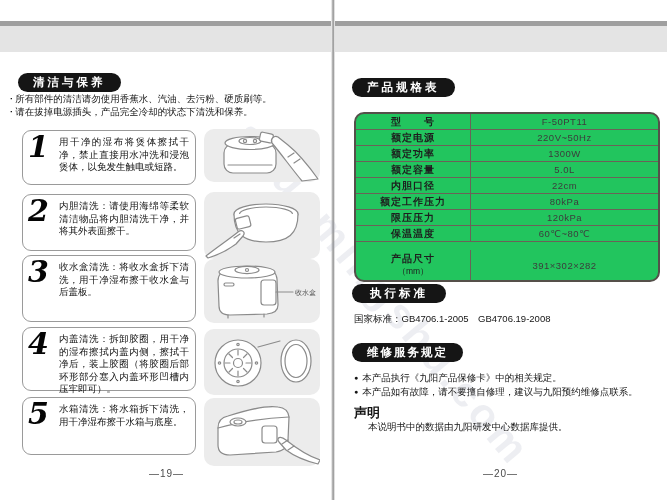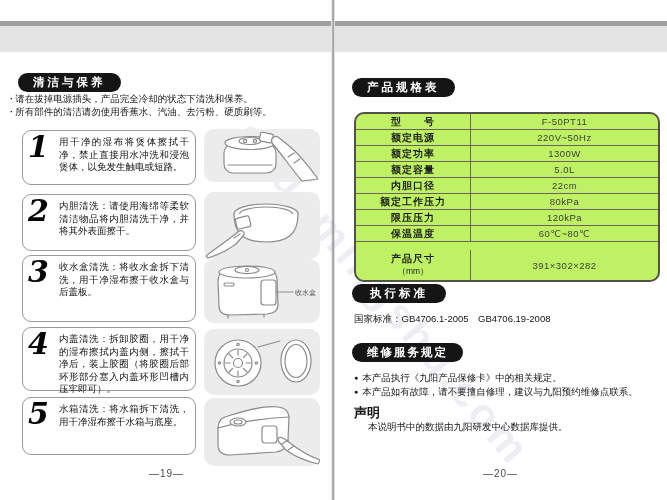--- a/index.html
+++ b/index.html
@@ -21,21 +21,21 @@
   .note::before{content:"·";font-weight:bold;margin-right:2px;}
   .step-box{position:absolute;left:22px;width:174px;background:#fff;border:1px solid #9a9a9a;border-radius:9px;box-sizing:border-box;}
   .step-num{position:absolute;left:5px;top:0px;font-family:"DejaVu Serif",serif;font-style:italic;font-weight:bold;
             font-size:30px;line-height:32px;color:#050505;}
   .step-text{display:block;margin-left:36px;padding:5px 6px 0 0;font-size:9.5px;line-height:12.6px;color:#101010;text-align:justify;}
   .step-illus{position:absolute;left:204px;width:116px;background:#ececec;border-radius:10px;}
   .illus-svg{display:block;width:100%;height:100%;}
   .illus-svg *{vector-effect:non-scaling-stroke;}
   .pagenum{position:absolute;left:0;right:0;top:468px;text-align:center;font-size:10px;color:#4a4a4a;letter-spacing:1px;}
   
-  .spec-table{position:absolute;left:20px;top:112px;width:306px;background:#bef264;border:2px solid #55504a;
+  .spec-table{position:absolute;left:20px;top:112px;width:306px;background:#22c55e;border:2px solid #55504a;
               border-radius:10px;overflow:hidden;box-sizing:border-box;}
   .spec-row{display:flex;border-bottom:1px solid #6b6258;}
   .spec-row:last-child{border-bottom:none;margin-top:8px;}
   .spec-label{width:114px;border-right:1px solid #6b6258;display:flex;flex-direction:column;align-items:center;justify-content:center;
               font-size:10px;font-weight:bold;color:#1e1e1e;letter-spacing:1px;}
   .spec-value{flex:1;display:flex;align-items:center;justify-content:center;font-size:9.5px;color:#3c3c3c;letter-spacing:0.5px;}
   .spec-row.normal{height:15px;}
   .spec-row.tall{height:30px;}
   .spec-sub{font-size:8.5px;font-weight:normal;letter-spacing:0;}
   .std-text{position:absolute;left:20px;top:313px;font-size:9.5px;color:#141414;}
@@ -53,22 +53,22 @@
   <div class="bar-light"></div>
   <div class="gutter"></div>
   <div class="watermark">shuomingshu.com</div>
 
   <div class="page page-left">
     <div class="pill" style="left:18px;top:73px;">
       <span>清洁与保养</span>
     </div>
 
     <div class="notes">
+      <div class="note">所有部件的清洁请勿使用香蕉水、汽油、去污粉、硬质刷等。</div>
       <div class="note">请在拔掉电源插头，产品完全冷却的状态下清洗和保养。</div>
-      <div class="note">所有部件的清洁请勿使用香蕉水、汽油、去污粉、硬质刷等。</div>
     </div>
 
     <div class="step-box" style="top:130px;height:55px;">
       <span class="step-num">1</span>
       <span class="step-text">用干净的湿布将煲体擦拭干净，禁止直接用水冲洗和浸泡煲体，以免发生触电或短路。</span>
     </div>
     <div class="step-illus" style="top:129px;height:53px;">
       <svg class="illus-svg" viewBox="0 0 116 53">
         <g fill="none" stroke="#8b8b8b" stroke-width="1.2" stroke-linecap="round" stroke-linejoin="round">
           <rect x="20" y="15" width="52" height="29" rx="9" fill="#ffffff"></rect>

